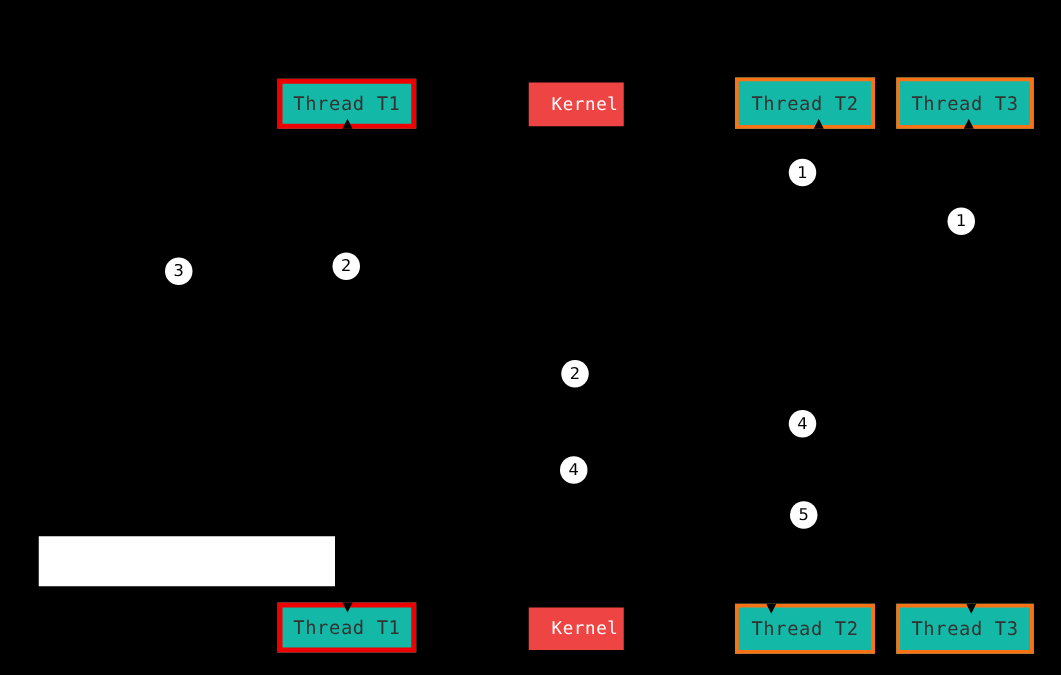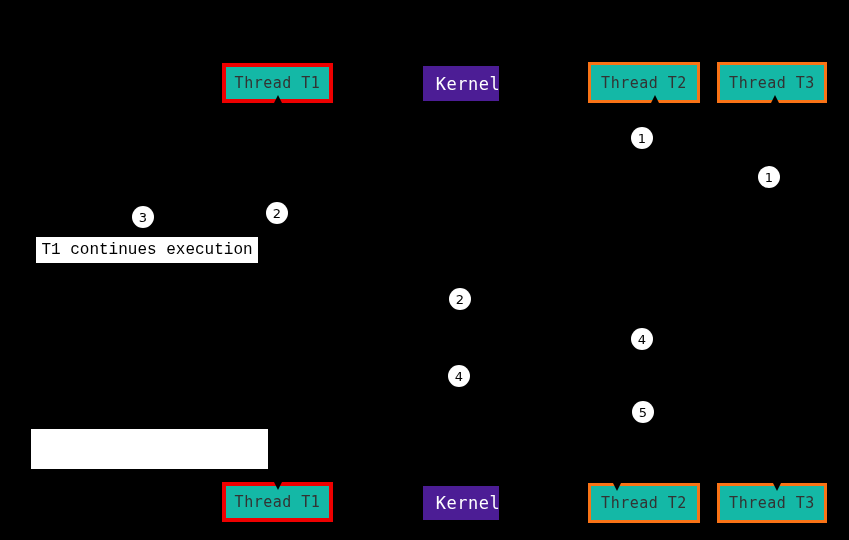--- a/index.html
+++ b/index.html
@@ -17,24 +17,24 @@
     font-family:"DejaVu Sans Mono", monospace;
     font-size:15px;
     color:#333333;
     box-sizing:border-box;
     letter-spacing:0.5px;
   }
   .box.red-border{border:4px solid #ee0000;}
   .box.blue-border{border:3px solid #f97316;}
   .kernel{
     position:absolute;
-    background:#4c1d95;
+    background:#ef4444;
     display:flex;align-items:center;justify-content:center;
     font-family:"DejaVu Sans Mono", monospace;
-    font-size:17px;
+    font-size:14px;
     color:#ffffff;
     box-sizing:border-box;
     letter-spacing:0.5px;
     padding-left:14px;
   }
   .circle{
     position:absolute;
     width:22px;height:22px;
     background:#ffffff;
     border-radius:50%;
@@ -102,21 +102,20 @@
   <div class="circle" style="left:266px;top:202px;">2</div>
 
   <div class="circle" style="left:449px;top:288px;">2</div>
 
   <div class="circle" style="left:631px;top:328px;">4</div>
 
   <div class="circle" style="left:448px;top:365px;">4</div>
 
   <div class="circle" style="left:632px;top:401px;">5</div>
 
-  <div class="label-box" style="left:36px;top:237px;width:222px;height:26px;">T1 continues execution</div>
 
   <div class="blank-box" style="left:31px;top:429px;width:237px;height:40px;"></div>
 
   <div class="notch-up" style="left:274px;top:95px;"></div>
   <div class="notch-up" style="left:651px;top:95px;"></div>
   <div class="notch-up" style="left:771px;top:95px;"></div>
   <div class="notch-down" style="left:274px;top:482px;"></div>
   <div class="notch-down" style="left:613px;top:483px;"></div>
   <div class="notch-down" style="left:773px;top:483px;"></div>
 

